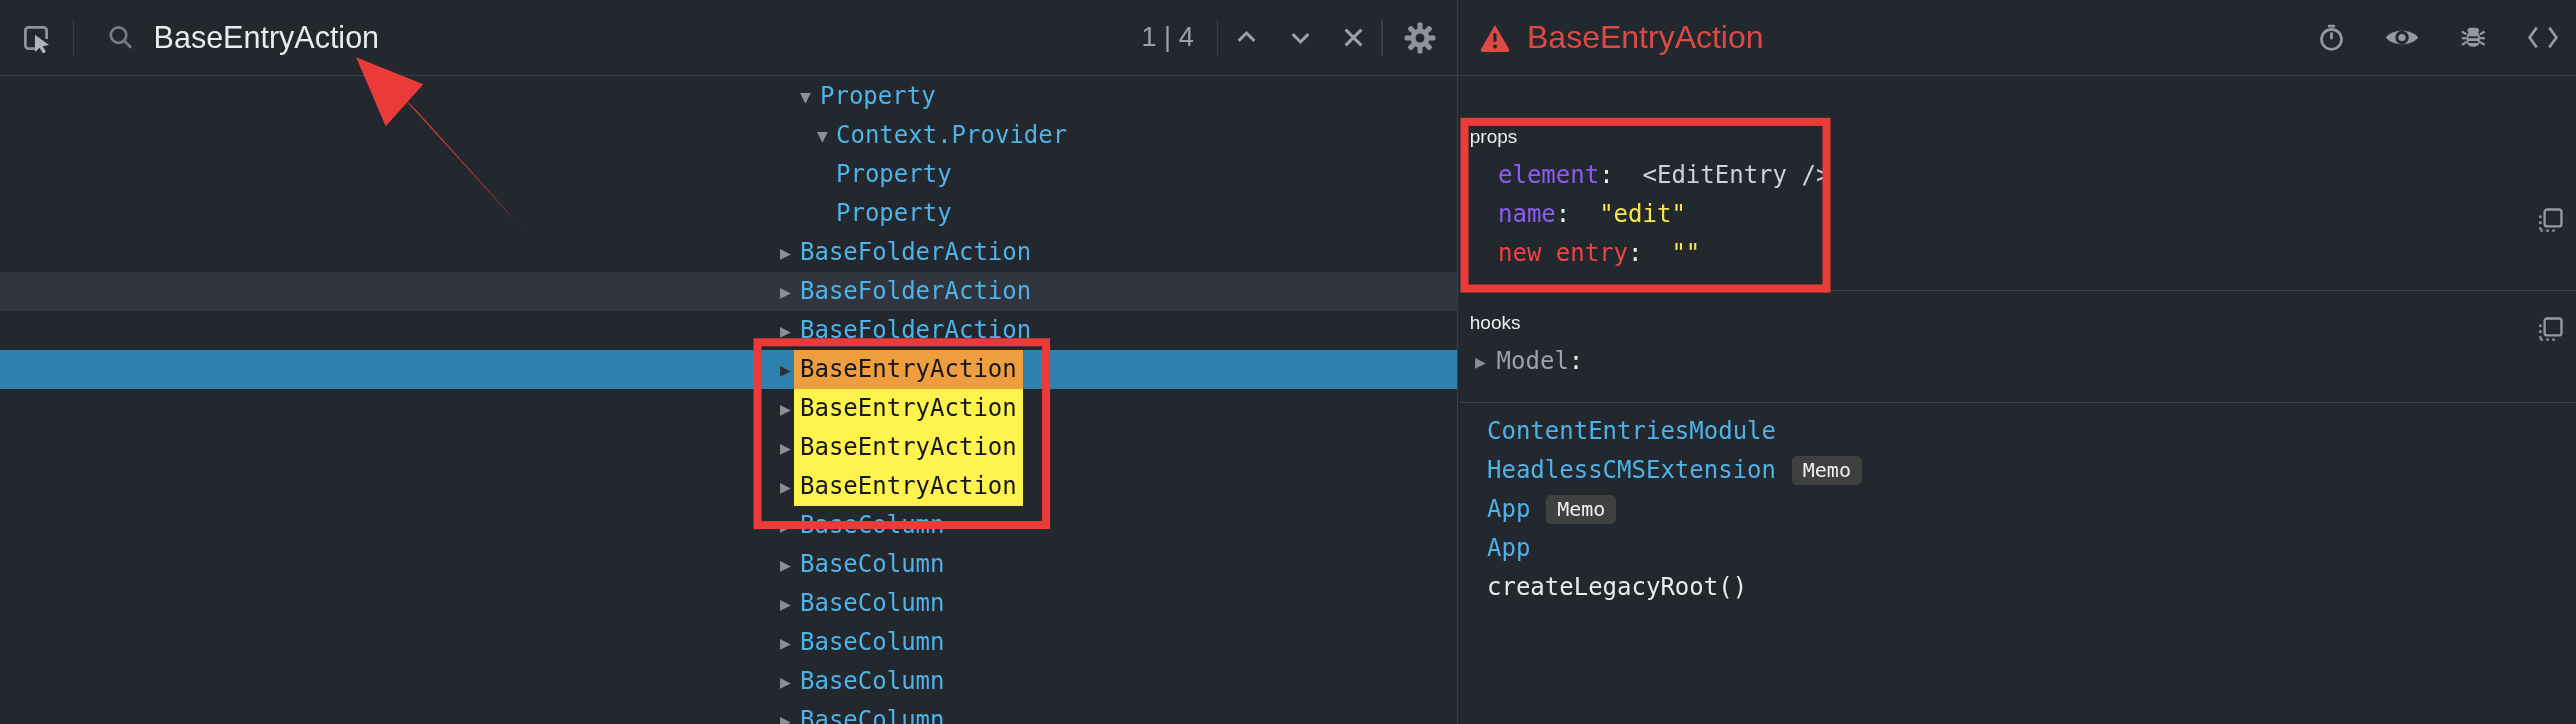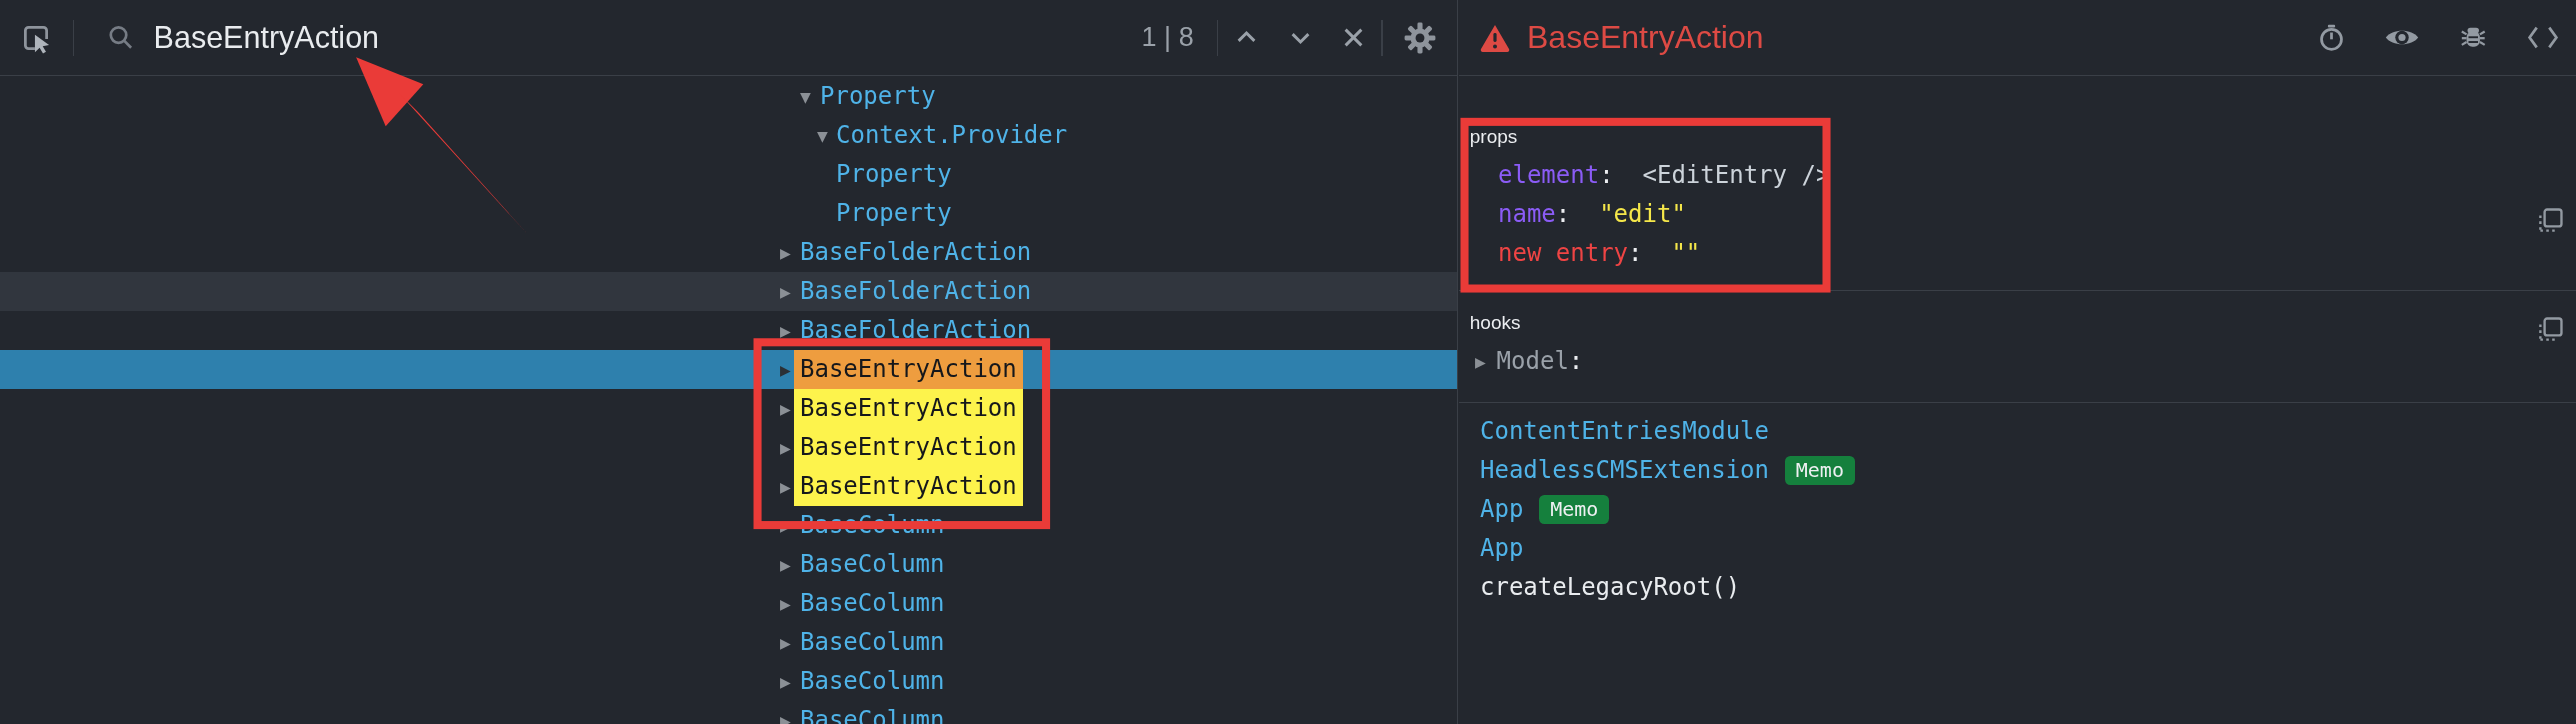--- a/index.html
+++ b/index.html
@@ -52,24 +52,24 @@
 
   .sec-hooks{height:99px;padding-top:12.5px;}
   .sec-hooks .section-label{height:39px;line-height:39px;}
   .hook-row{height:39px;line-height:39px;padding-left:16px;
     font-family:"DejaVu Sans Mono",monospace;font-size:24px;color:#9aa1a9;}
   .hook-row .twisty2{color:#8b9096;font-size:21.5px;font-family:"DejaVu Sans",sans-serif;margin-right:10.8px;}
   .hook-row .colon{color:#eceef1;}
 
   .sec-rendered{border-bottom:none;padding-top:9px;}
   .sec-rendered .section-label{height:39px;line-height:39px;}
-  .rb-row{height:39px;line-height:39px;padding-left:21px;
+  .rb-row{height:39px;line-height:39px;padding-left:28px;
     font-family:"DejaVu Sans Mono",monospace;font-size:24px;color:#e9ecef;}
   .rb-link{color:#4fb3e8;cursor:pointer;}
-  .memo-badge{display:inline-block;margin-left:16px;background:#15803d;color:#eef0f2;
+  .memo-badge{display:inline-block;margin-left:16px;background:#404040;color:#eef0f2;
     font-size:20px;line-height:29px;padding:0 10.8px;border-radius:5.4px;vertical-align:1.8px;text-align:right;}
 
   
   .annotation-overlay{position:absolute;left:0;top:0;width:2576px;height:724px;pointer-events:none;z-index:10;}
 
   .icon{display:inline-block;}
 </style>
 </head>
 <body>
 
@@ -85,21 +85,21 @@
         </svg>
       </button>
       <div class="tb-sep"></div>
       <span style="width:32px;"></span>
       <svg class="icon" width="32" height="32" viewBox="0 0 32 32">
         <circle cx="14" cy="13" r="8" fill="none" stroke="#767c85" stroke-width="2.8"></circle>
         <line x1="20" y1="19" x2="27" y2="26" stroke="#767c85" stroke-width="2.8"></line>
       </svg>
       <span style="width:16px;"></span>
       <input class="search-input" type="text" value="BaseEntryAction" style="">
-      <span class="result-counter">1 | 8</span>
+      <span class="result-counter">1 | 4</span>
       <div class="tb-sep"></div>
       <button class="tb-btn" style="width:59px;">
         <svg class="icon" width="27" height="27" viewBox="0 0 24 24">
           <polyline points="5,15 12,8 19,15" fill="none" stroke="#9aa1a9" stroke-width="2.6"></polyline>
         </svg>
       </button>
       <button class="tb-btn" style="width:52px;">
         <svg class="icon" width="27" height="27" viewBox="0 0 24 24">
           <polyline points="5,9 12,16 19,9" fill="none" stroke="#9aa1a9" stroke-width="2.6"></polyline>
         </svg>

